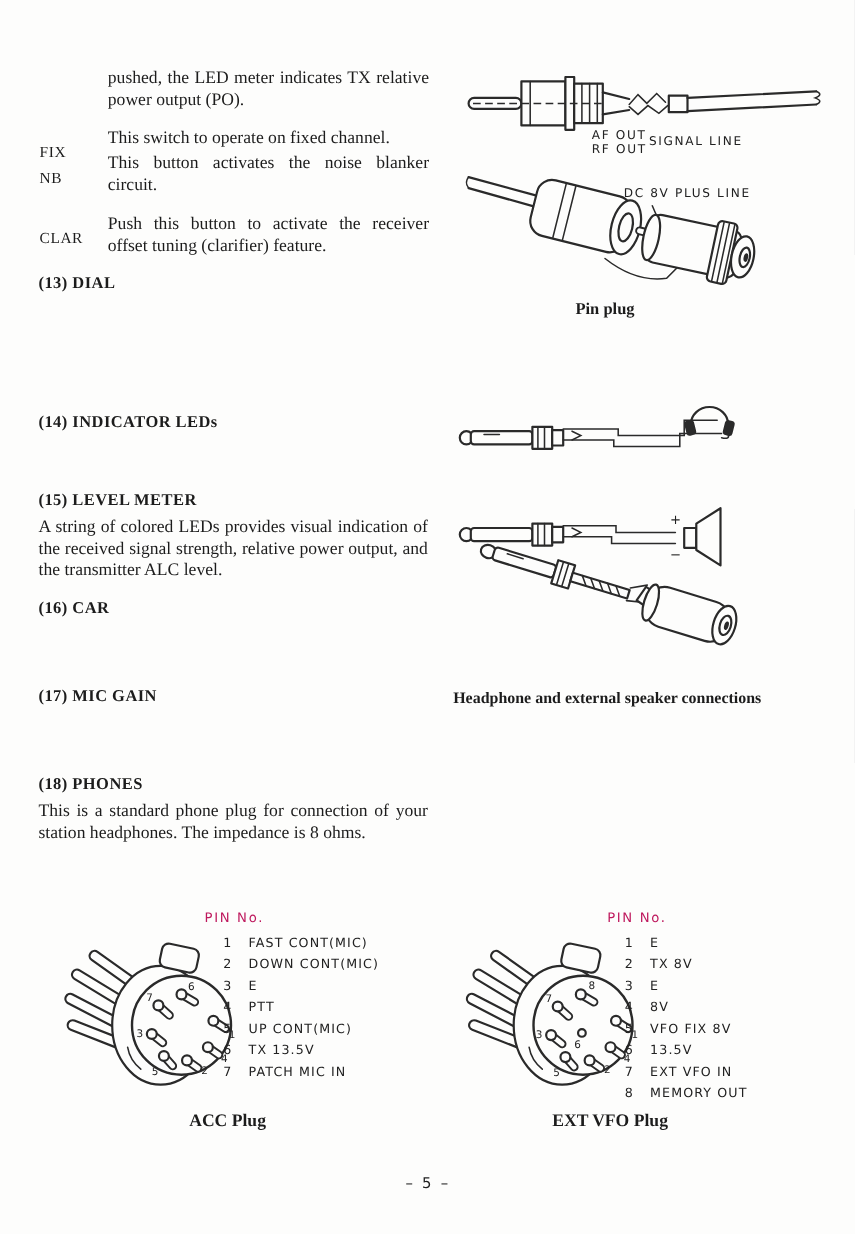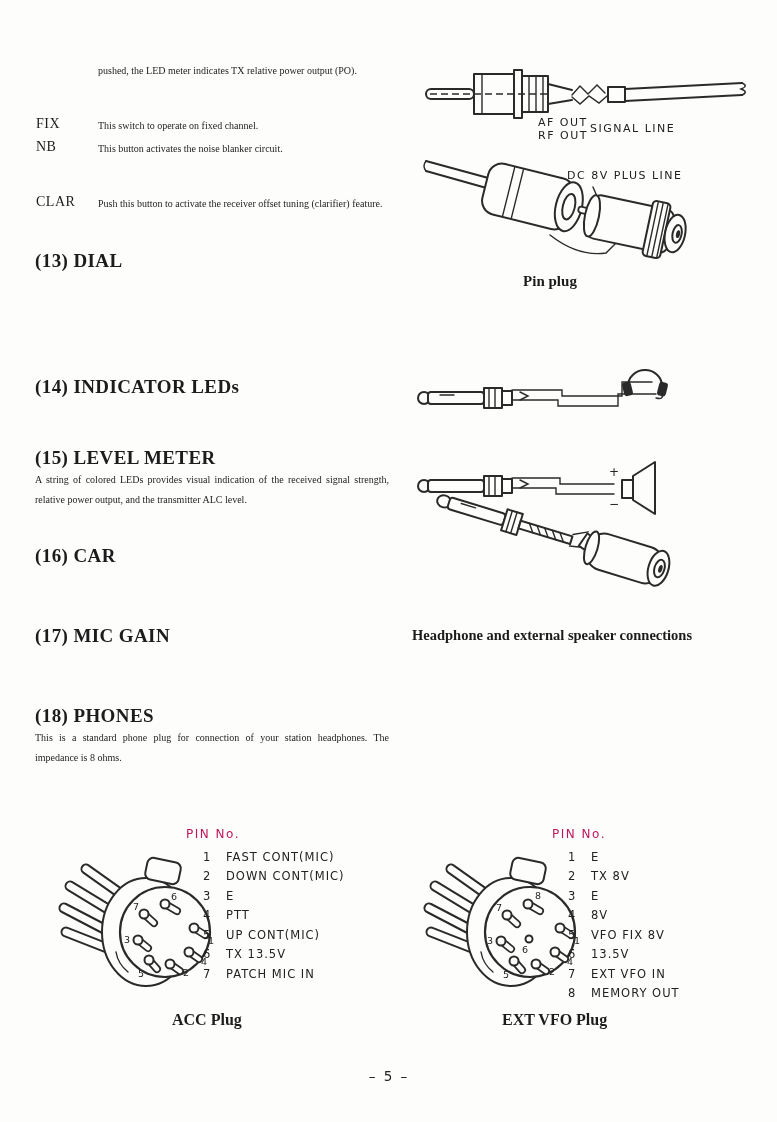--- a/index.html
+++ b/index.html
@@ -2,23 +2,23 @@
 <html><head>
 <meta charset="utf-8">
 <style>
   html,body { margin:0; padding:0; background:#e8e8e8; }
   .page {
     position:relative; width:777px; height:1122px; margin:0 auto;
     background:#fdfdfc; color:#1c1c1c; overflow:hidden;
     font-family:"Liberation Serif", serif;
   }
   .abs { position:absolute; }
-  .body-text { font-size:10px; line-height:19.5px; text-align:justify; }
-  .term { font-size:14px; letter-spacing:0.5px; }
-  .sec-head { font-size:19px; font-weight:bold; letter-spacing:0.4px; white-space:nowrap; }
+  .body-text { font-size:16px; line-height:19.5px; text-align:justify; }
+  .term { font-size:14px; letter-spacing:0.5px;margin-top:16px; }
+  .sec-head { font-size:15px; font-weight:bold; letter-spacing:0.4px; white-space:nowrap; }
   .fig-caption { font-size:15px; font-weight:bold; white-space:nowrap;text-align:center; }
   .pin-header { font-family:"DejaVu Sans", sans-serif; font-size:12px; letter-spacing:1.5px; color:#be185d; white-space:nowrap; }
   .pin-row { display:flex; height:19.5px; align-items:center;
              font-family:"DejaVu Sans", sans-serif; font-size:11.5px; letter-spacing:1px; color:#222; white-space:nowrap; }
   .pin-no { width:23px; flex:none; }
   .page-num { font-family:"DejaVu Sans", sans-serif; font-size:13.5px; letter-spacing:2px; color:#222; }
   svg { display:block; }
   .ln { fill:none; stroke:#2a2a2a; stroke-width:2; stroke-linecap:round; stroke-linejoin:round; }
   .ln-thin { fill:none; stroke:#2a2a2a; stroke-width:1.4; stroke-linecap:round; }
   .wh { fill:#fdfdfc; stroke:#2a2a2a; stroke-width:2; stroke-linejoin:round; }

